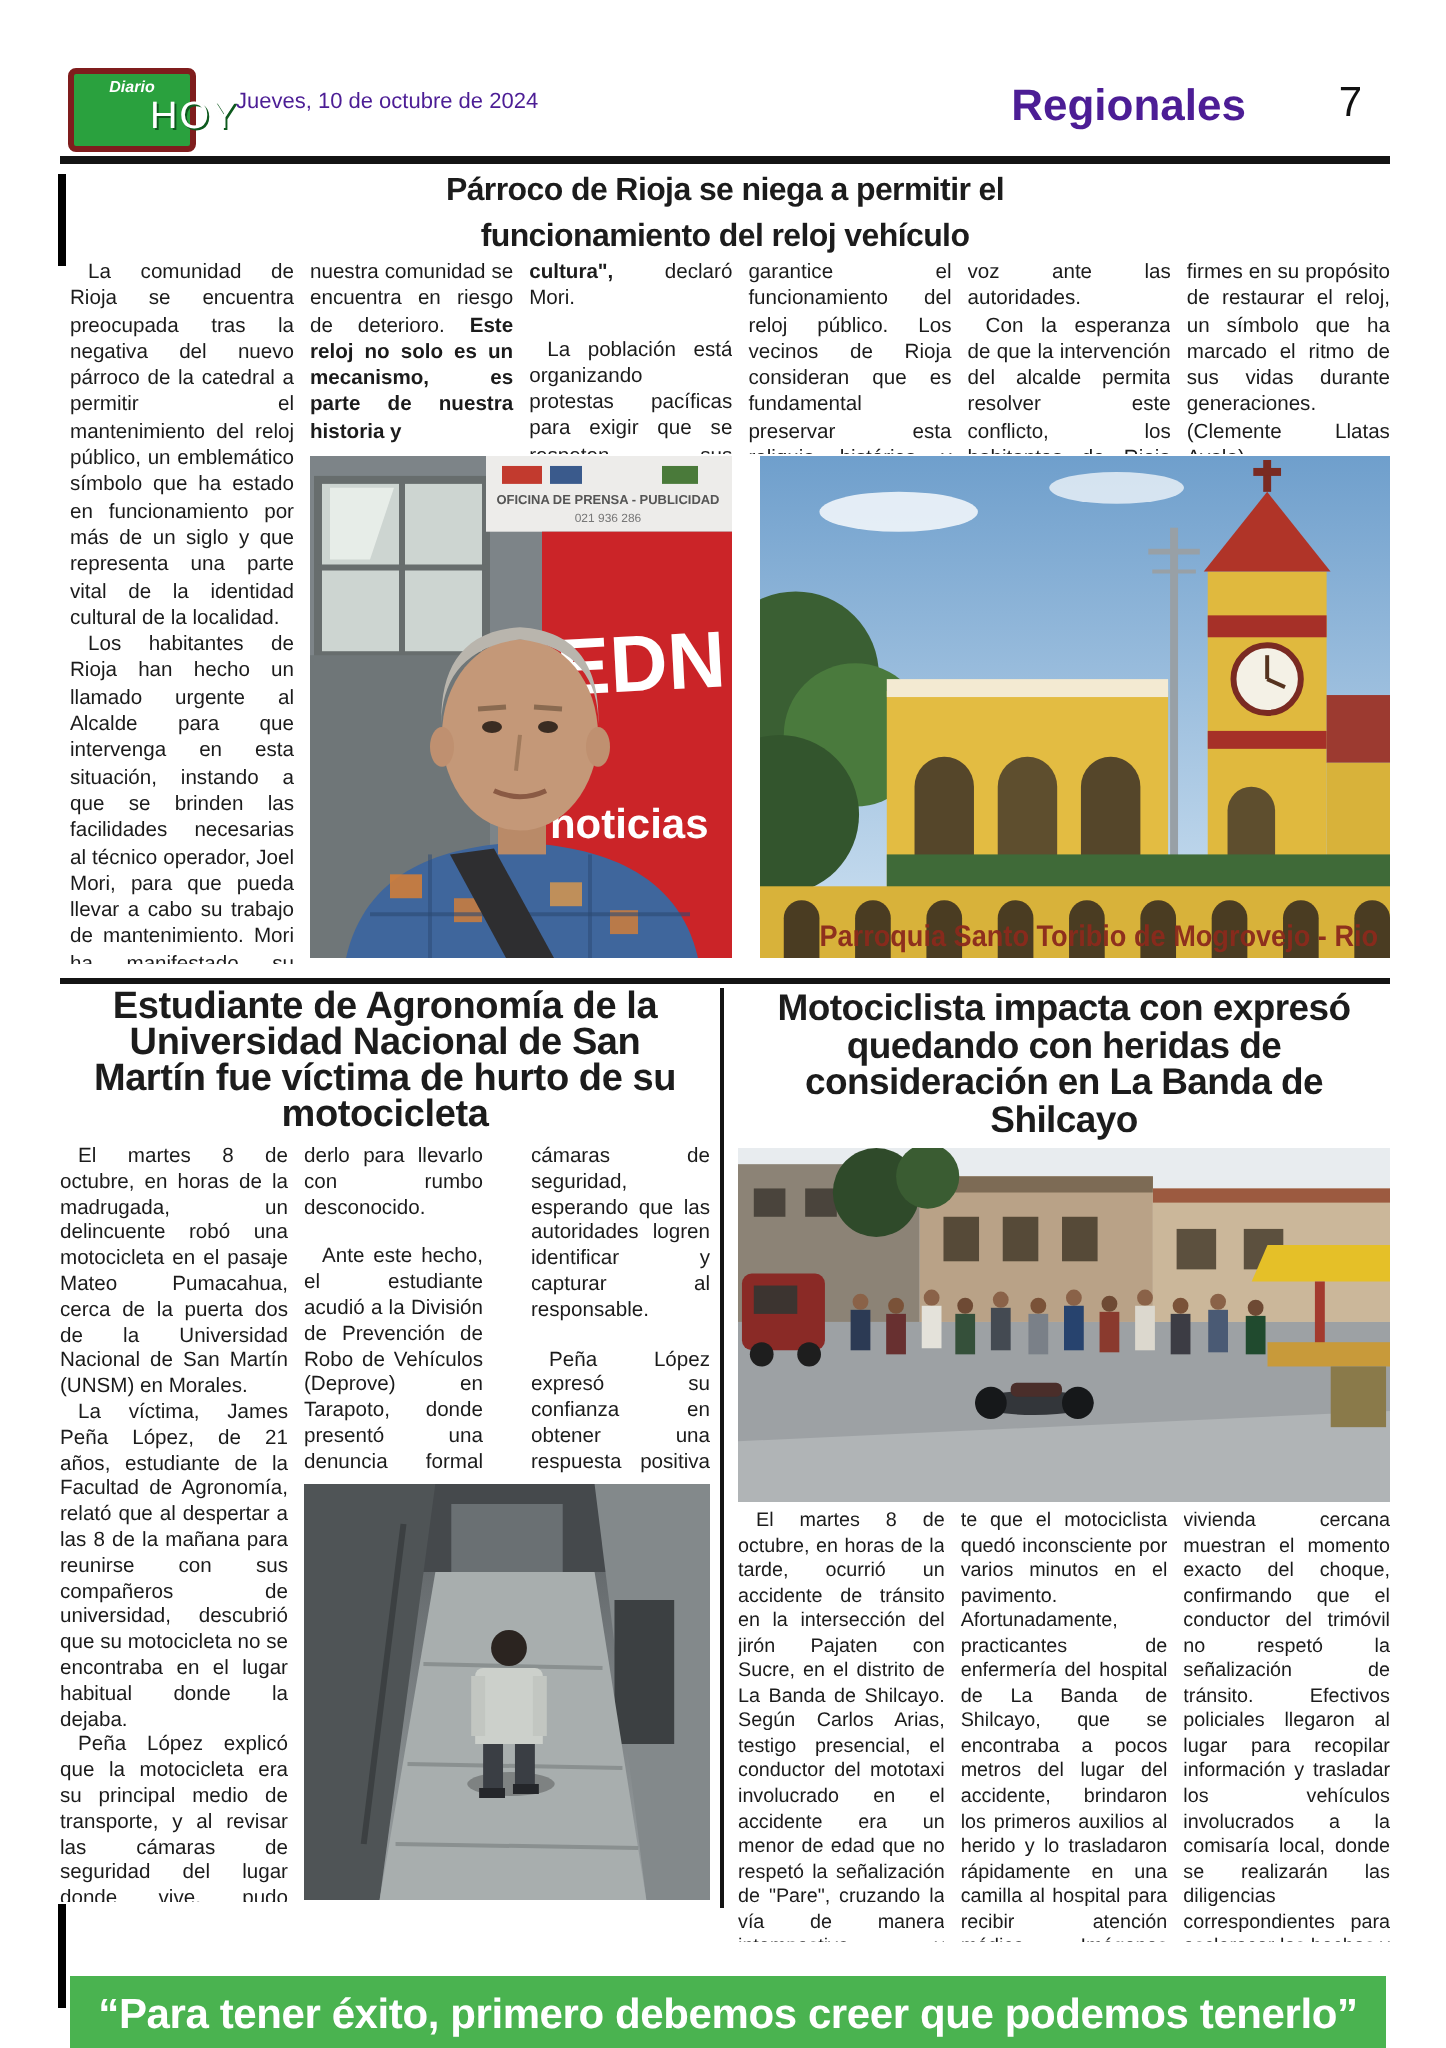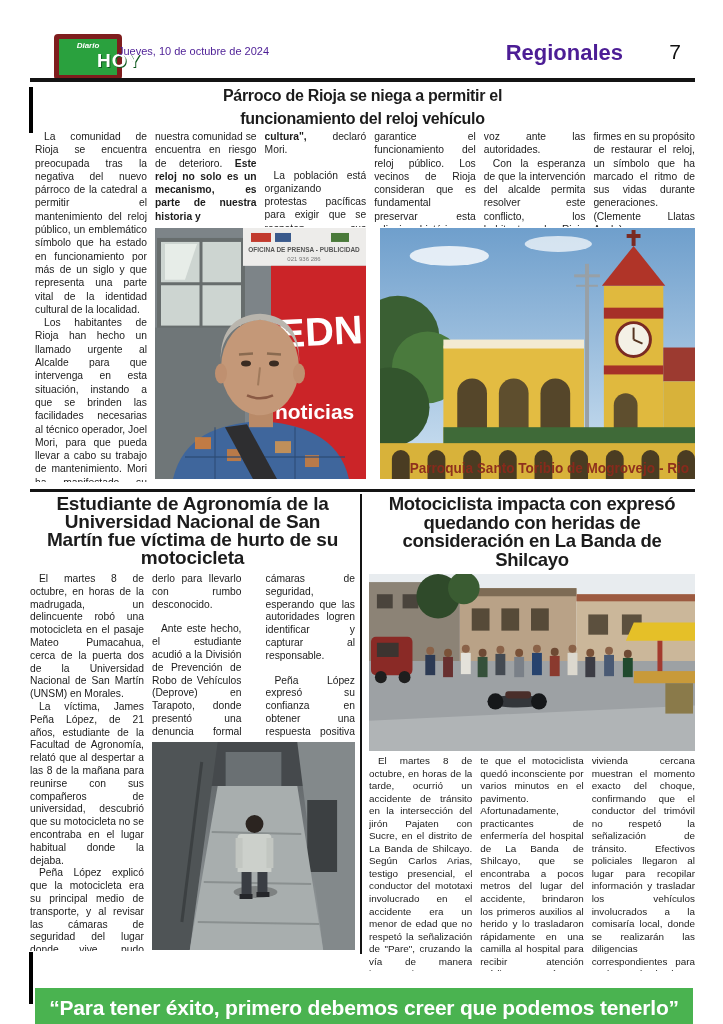--- a/index.html
+++ b/index.html
@@ -4,24 +4,24 @@
 <style>
   html,body{margin:0;padding:0;}
   body{
     width:723px;height:1024px;background:#ffffff;position:relative;overflow:hidden;
     font-family:"Liberation Sans", sans-serif;color:#1b1b1b;
     -webkit-font-smoothing:antialiased;
   }
   .page{position:absolute;inset:0;}
   
   .masthead{position:absolute;left:30px;top:30px;width:665px;height:48px;}
-  .logo{position:absolute;left:24px;top:4px;width:58px;height:36px;background:#2aa13e;
-        border:5px solid #7f1d1d;border-radius:4px;text-align:center;color:#fff;}
+  .logo{position:absolute;left:4px;top:4px;width:58px;height:36px;background:#2aa13e;
+        border:3px solid #7f1d1d;border-radius:4px;text-align:center;color:#fff;}
   .logo .ltop{display:block;font-size:8px;font-style:italic;font-weight:bold;line-height:10px;margin-top:2px;}
-  .logo .lmain{display:block;font-size:19px;font-weight:700;line-height:20px;letter-spacing:1px;
+  .logo .lmain{display:block;font-size:19px;font-weight:400;line-height:20px;letter-spacing:1px;
         text-shadow:1px 1px 0 #0e5a1e;padding-left:38px;}
   .date{position:absolute;left:88px;top:15px;font-size:11px;color:#4c1d95;}
   .section{position:absolute;right:72px;top:10px;font-size:22px;font-weight:bold;color:#4c1d95;}
   .pagenum{position:absolute;right:14px;top:10px;font-size:21px;color:#111;}
   .rule-top{position:absolute;left:30px;top:78px;width:665px;height:4px;background:#141414;}
   .rule-mid{position:absolute;left:30px;top:489px;width:665px;height:3px;background:#141414;}
   .edge-mark{position:absolute;background:#000;}
   
   .h1{position:absolute;left:40px;top:84px;width:645px;text-align:center;
       font-size:16px;font-weight:bold;line-height:23px;letter-spacing:-0.3px;color:#1c1c1c;}

